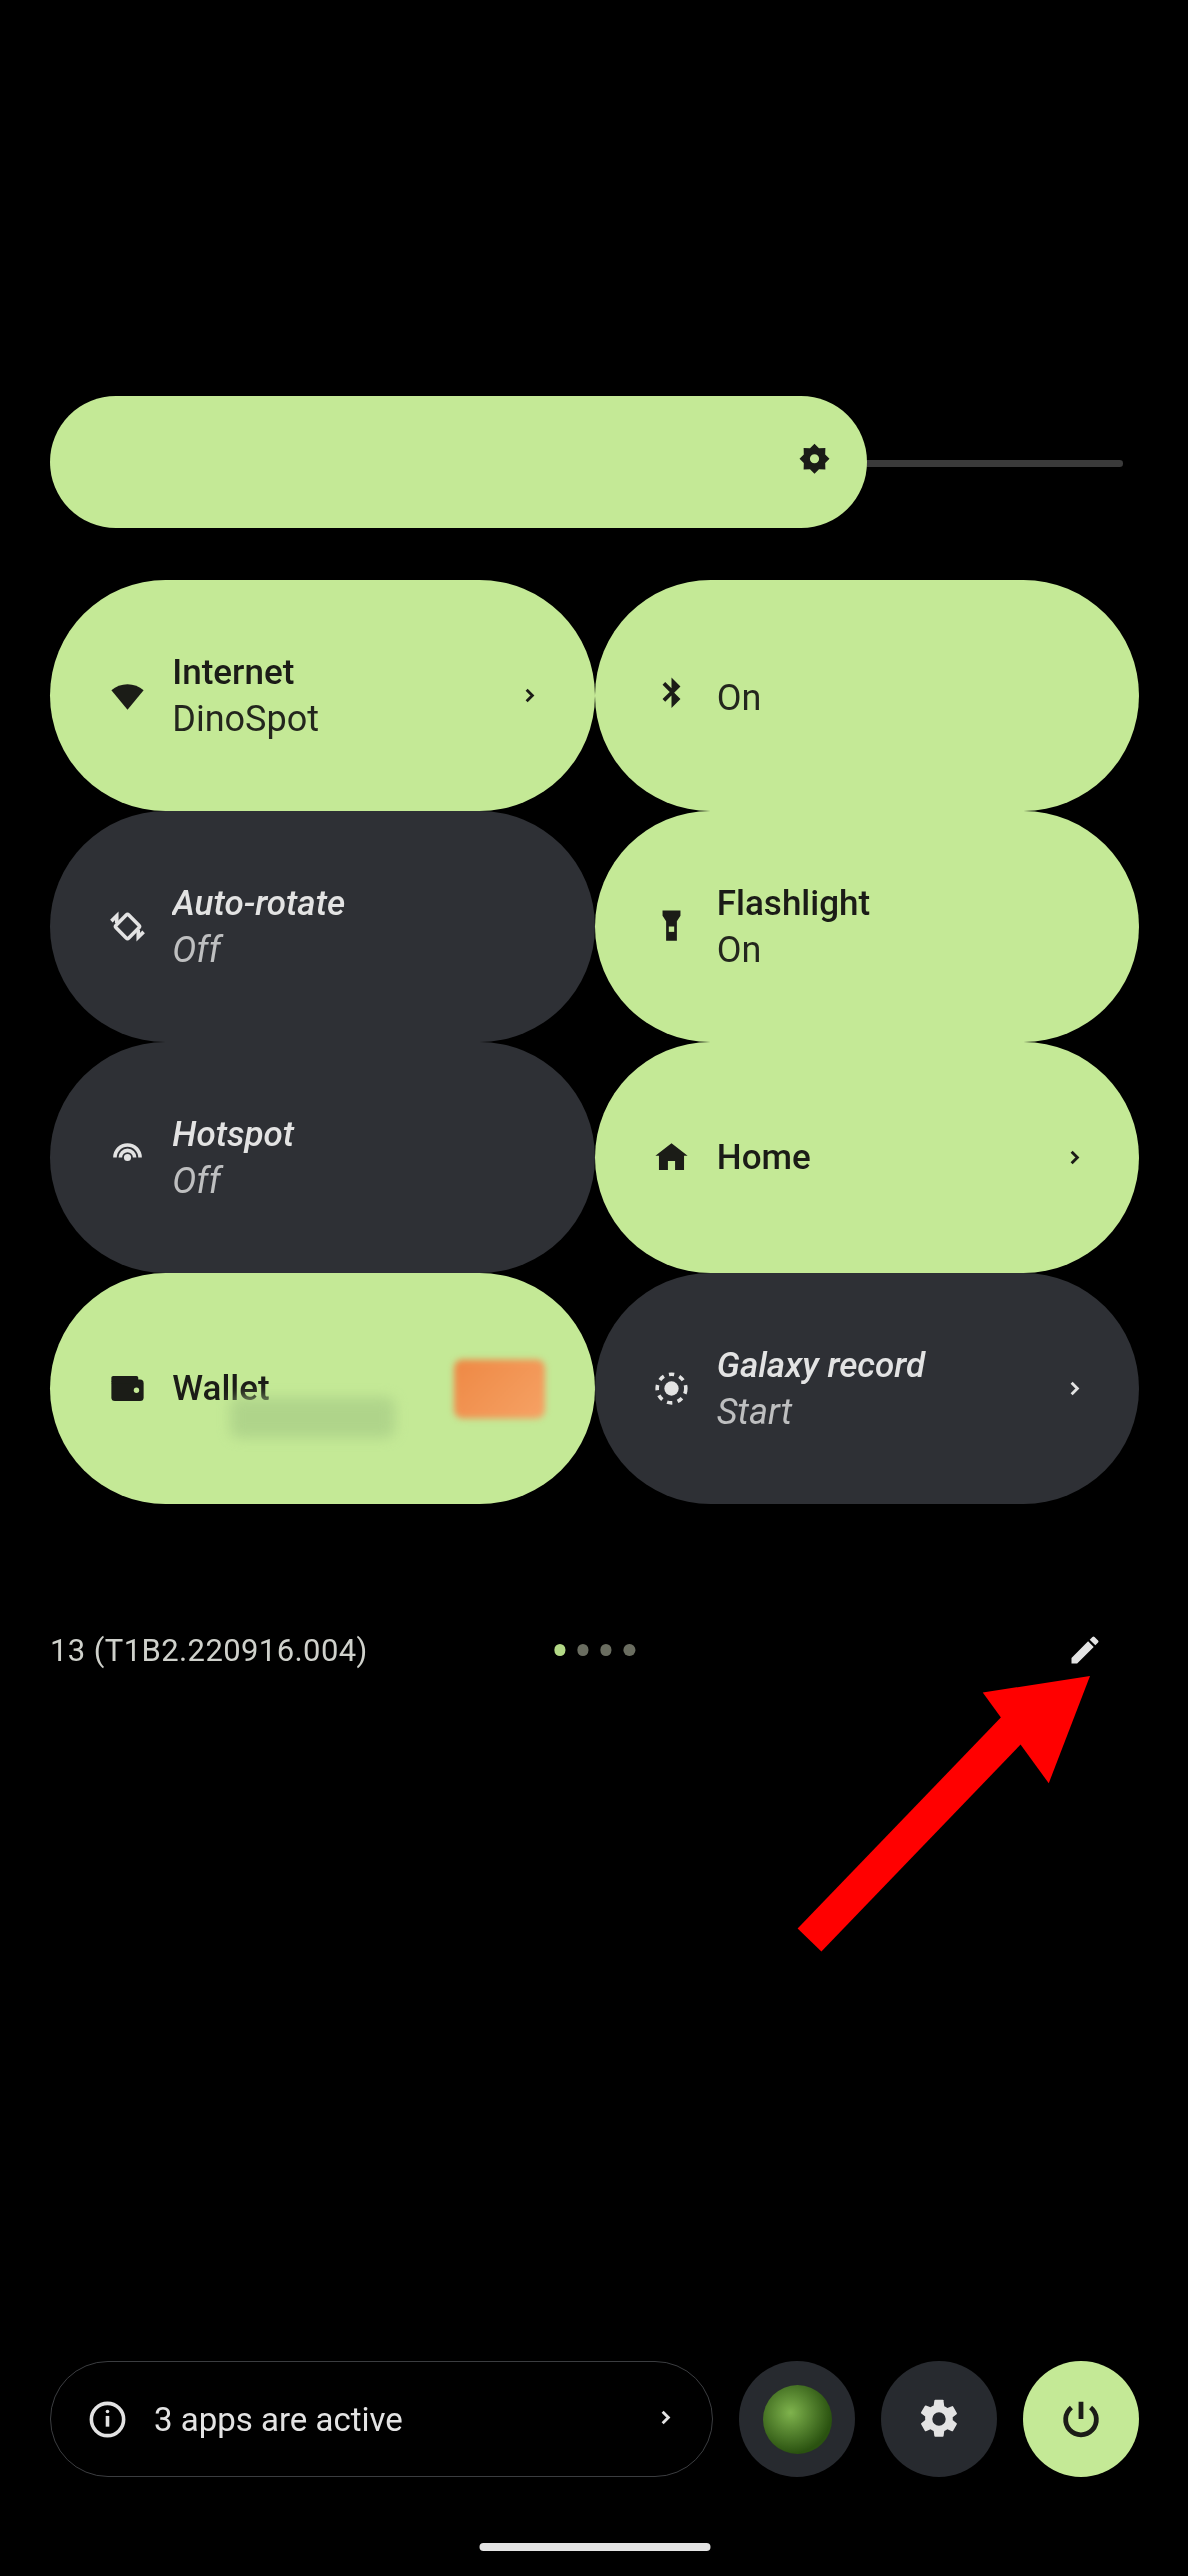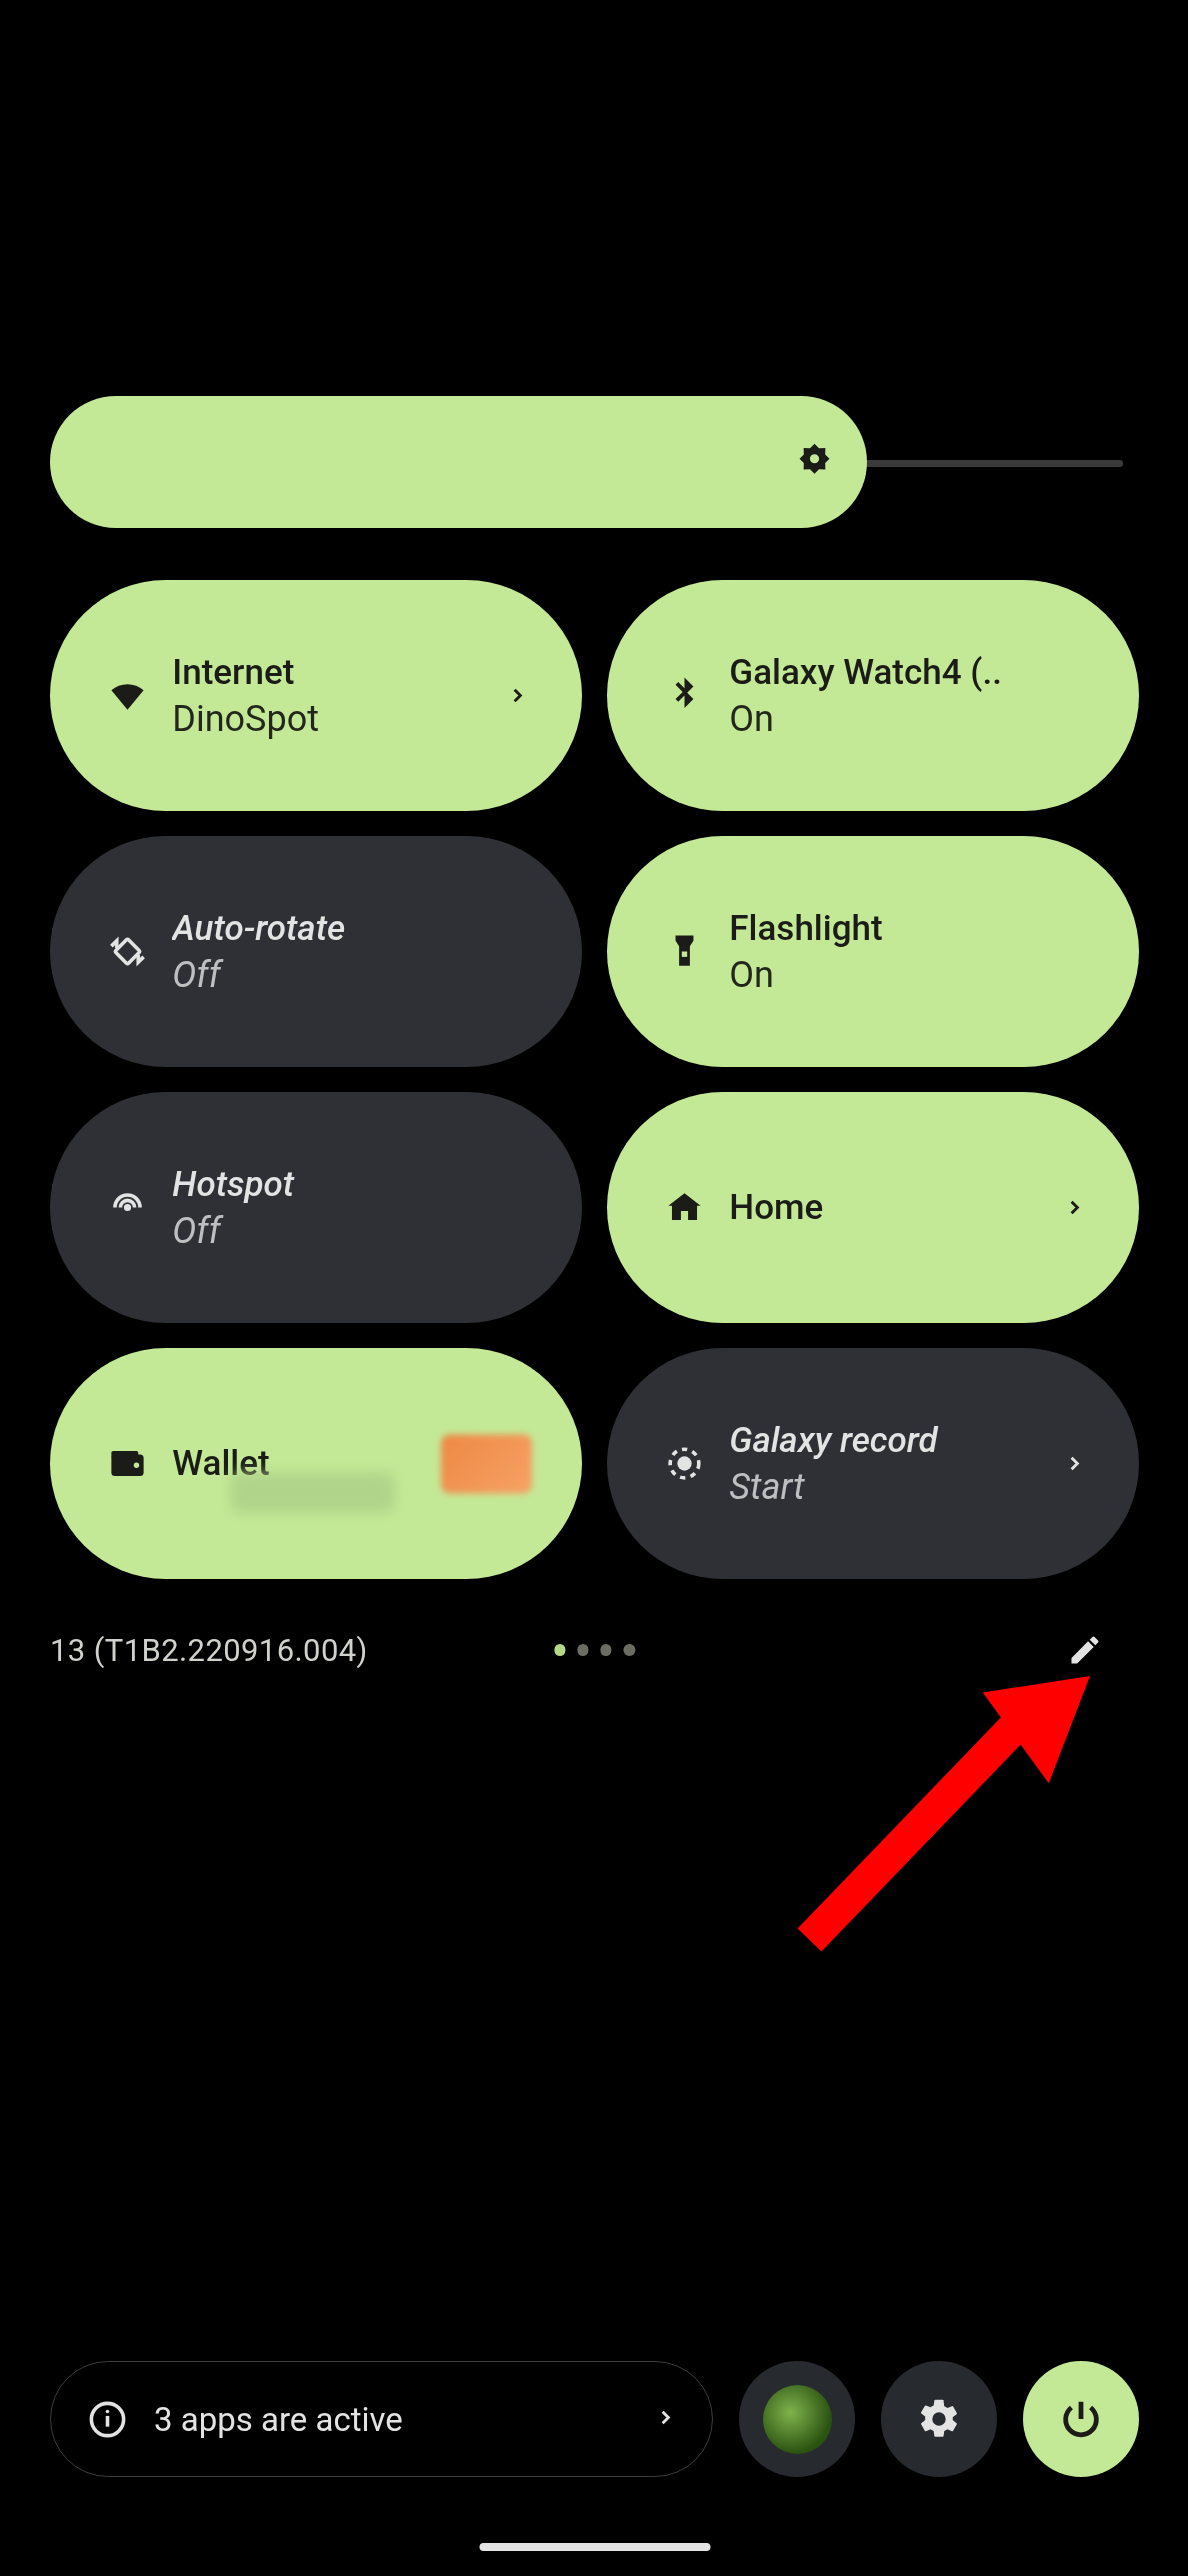--- a/index.html
+++ b/index.html
@@ -5,21 +5,21 @@
     * { margin: 0; padding: 0; box-sizing: border-box; }
     html, body { width: 1189px; height: 2576px; background: #000; font-family: -apple-system, Roboto, sans-serif; overflow: hidden; }
     .screen { width: 1189px; height: 2576px; background: #000; position: relative; }
 
     .brightness-row { position: absolute; top: 396px; left: 50px; right: 50px; display: flex; align-items: center; gap: 25px; }
     .brightness-slider { position: relative; width: 100%; height: 132px; }
     .brightness-track { position: absolute; top: 64px; left: 0; right: 16.5px; height: 6.6px; background: #3a3a3a; border-radius: 3.3px; }
     .brightness-fill { position: absolute; top: 0; left: 0; height: 132px; width: 75%; background: #c4e996; border-radius: 66px; display: flex; align-items: center; justify-content: flex-end; padding-right: 30px; }
     .brightness-fill svg { width: 45px; height: 45px; color: #1b1c17; }
 
-    .tiles { position: absolute; top: 580px; left: 50px; right: 50px; display: grid; grid-template-columns: 1fr 1fr; gap: 25px; }
+    .tiles { position: absolute; top: 580px; left: 50px; right: 50px; display: grid; grid-template-columns: 1fr 1fr; }
     .tile { height: 231px; border-radius: 116px; display: flex; align-items: center; padding: 0 40px; position: relative; }
     .tile.on { background: #c4e996; color: #1b1c17; }
     .tile.off { background: #2e3035; color: #e3e3e3; font-style: italic; }
     .tile-icon { width: 74px; display: flex; justify-content: center; align-items: center; flex-shrink: 0; }
     .tile-icon svg { width: 43px; height: 43px; }
     .tile-text { flex: 1; min-width: 0; margin-left: 8.3px; }
     .tile-title { font-size: 35px; font-weight: 500; white-space: nowrap; overflow: hidden; text-overflow: ellipsis; }
     .tile-sub { font-size: 36px; font-weight: 400; margin-top: 5px; opacity: 0.95; }
     .tile.off .tile-sub { opacity: 0.8; }
     .tile-chevron { width: 50px; display: flex; justify-content: center; align-items: center; }
@@ -89,21 +89,20 @@
       </div>
     </div>
 
     <div class="tile on">
       <div class="tile-icon">
         <svg viewBox="0 0 24 24">
             <path fill="currentColor" d="M12 2l5 5-3.5 3.5L17 14l-5 5v-7l-3.5 3.5L7 14l4-4-4-4 1.5-1.5L12 8V2z"></path>
           </svg>
       </div>
       <div class="tile-text">
-        <div class="tile-title">Galaxy Watch4 (..</div>
         <div class="tile-sub">On</div>
       </div>
     </div>
 
     <div class="tile off">
       <div class="tile-icon">
         <svg viewBox="0 0 24 24" fill="none" stroke="currentColor" stroke-width="2">
             <rect x="7" y="7" width="10" height="10" rx="1" transform="rotate(45 12 12)"></rect>
             <polyline points="3 9 6 6 6 10"></polyline>
             <polyline points="21 15 18 18 18 14"></polyline>

